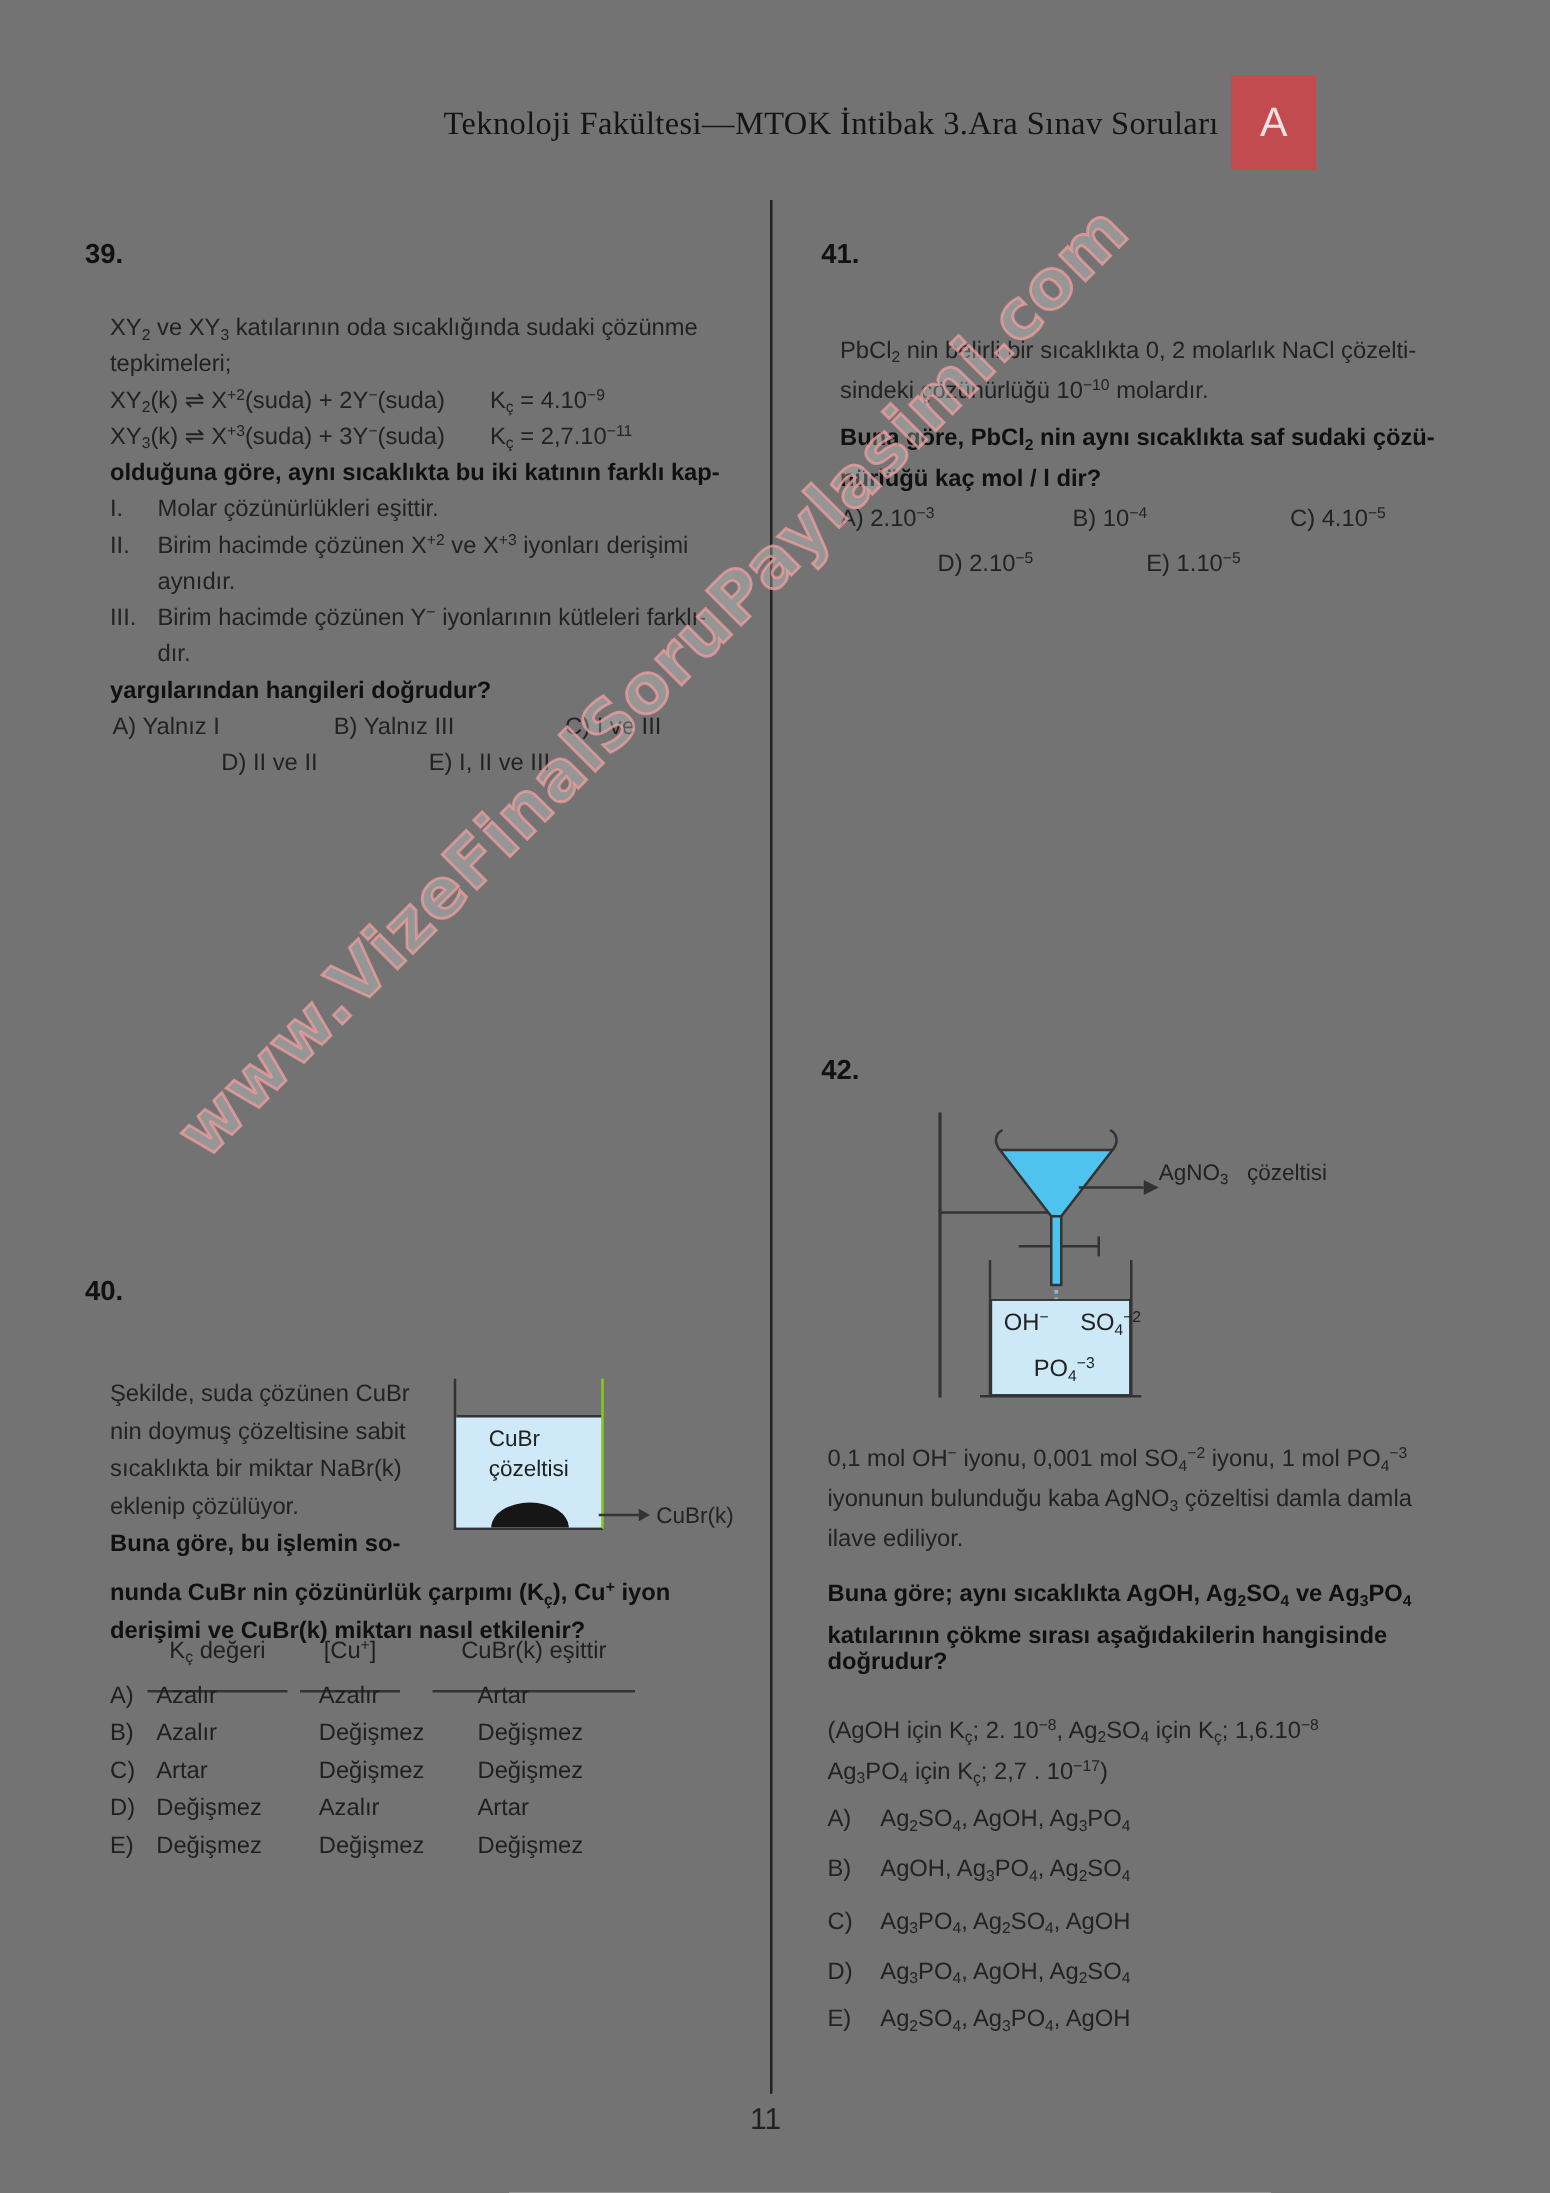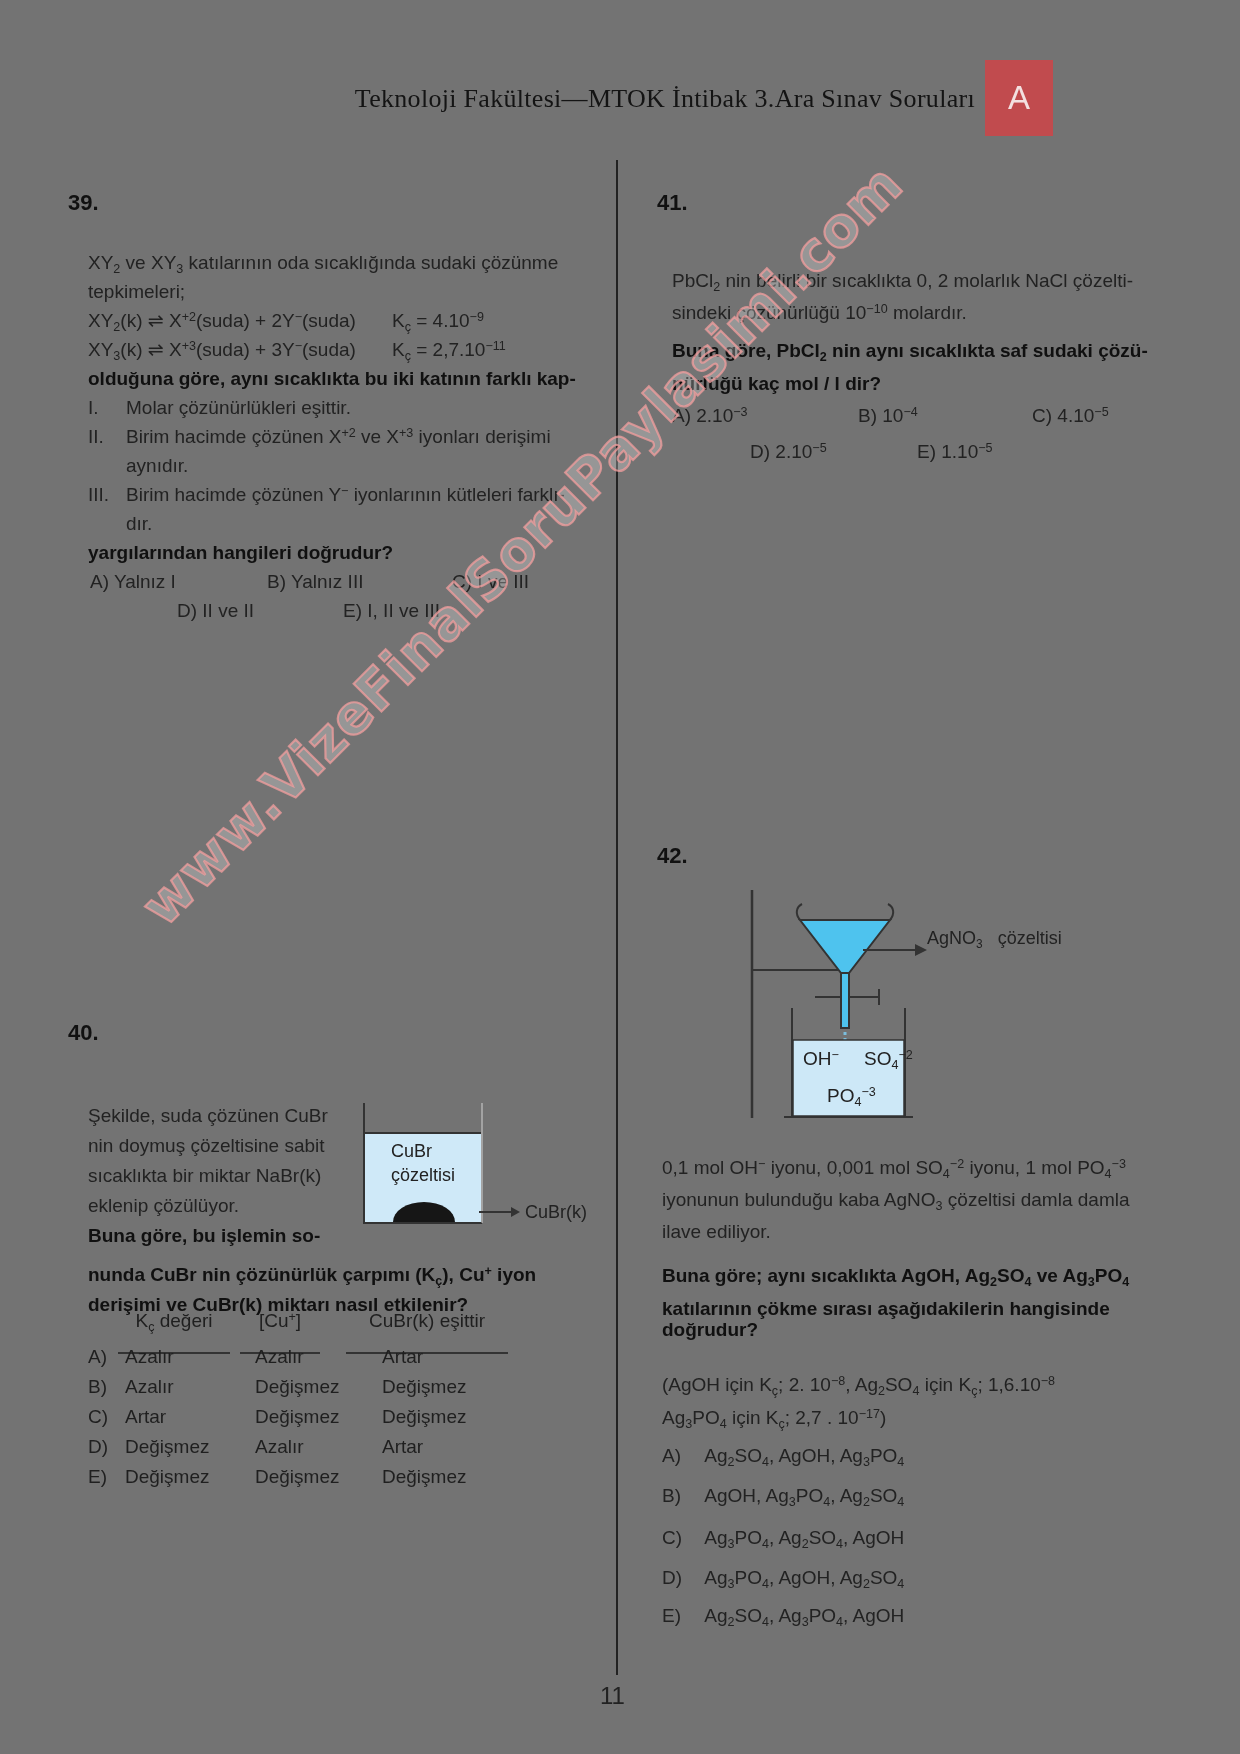--- a/index.html
+++ b/index.html
@@ -36,21 +36,21 @@
   .optrow span{position:absolute;white-space:nowrap;}
   .q39 .oA{left:2px;} .q39 .oB{left:179px;} .q39 .oC{left:364px;}
   .q39 .oD{left:89px;} .q39 .oE{left:255px;}
   
   .q40{position:absolute;left:68px;top:1020px;width:540px;height:480px;}
   .q40 .text{position:absolute;left:20px;top:81px;width:292px;}
   .q40 .text .t{line-height:30px;}
   .q40 .bold2{position:absolute;left:20px;top:240px;width:490px;}
   .q40 .bold2 .t{line-height:30px;}
   .beaker{position:absolute;left:295px;top:83px;width:116px;height:119px;
-      border-left:2px solid #333;border-right:2px solid #a3a3a3;border-bottom:2px solid #333;}
+      border-left:2px solid #333;border-right:2px solid #84cc16;border-bottom:2px solid #333;}
   .beaker .liquid{position:absolute;left:0;right:0;bottom:0;height:88px;background:#cfe9f8;border-top:2px solid #333;}
   .beaker .blabel{position:absolute;left:26px;top:5px;font-size:18px;line-height:24px;color:#222;}
   .beaker .lump{position:absolute;left:28px;bottom:0;width:62px;height:20px;background:#161616;
       border-radius:50% 50% 0 0 / 100% 100% 0 0;}
   .beaker .aline{position:absolute;left:114px;bottom:9px;width:32px;height:2px;background:#333;}
   .beaker .ahead{position:absolute;left:146px;bottom:5px;width:0;height:0;
       border-left:9px solid #333;border-top:5px solid transparent;border-bottom:5px solid transparent;}
   .beaker .albl{position:absolute;left:160px;bottom:-1px;white-space:nowrap;font-size:18px;color:#222;}
   .q40 .tbl{position:absolute;left:20px;top:290px;width:500px;}
   .q40 .throw{position:relative;height:36px;}

